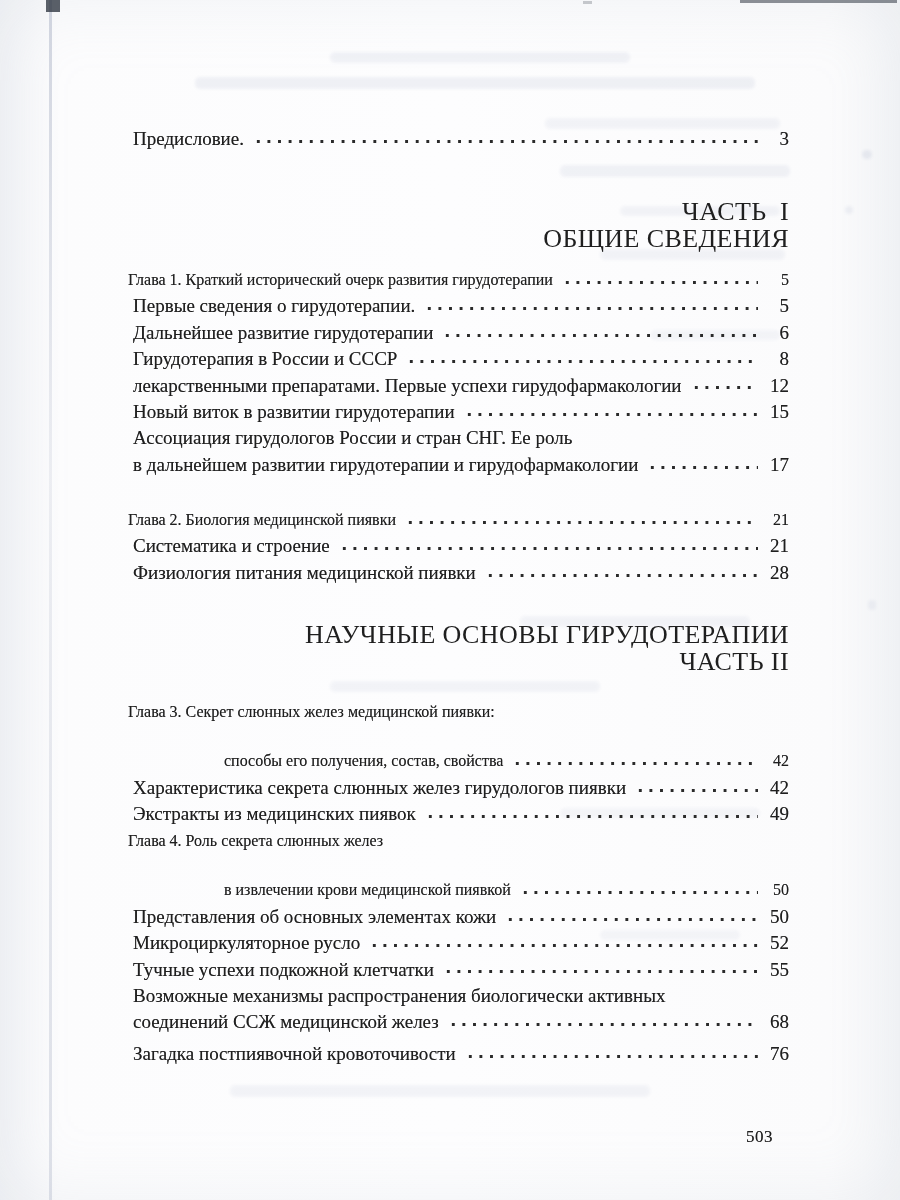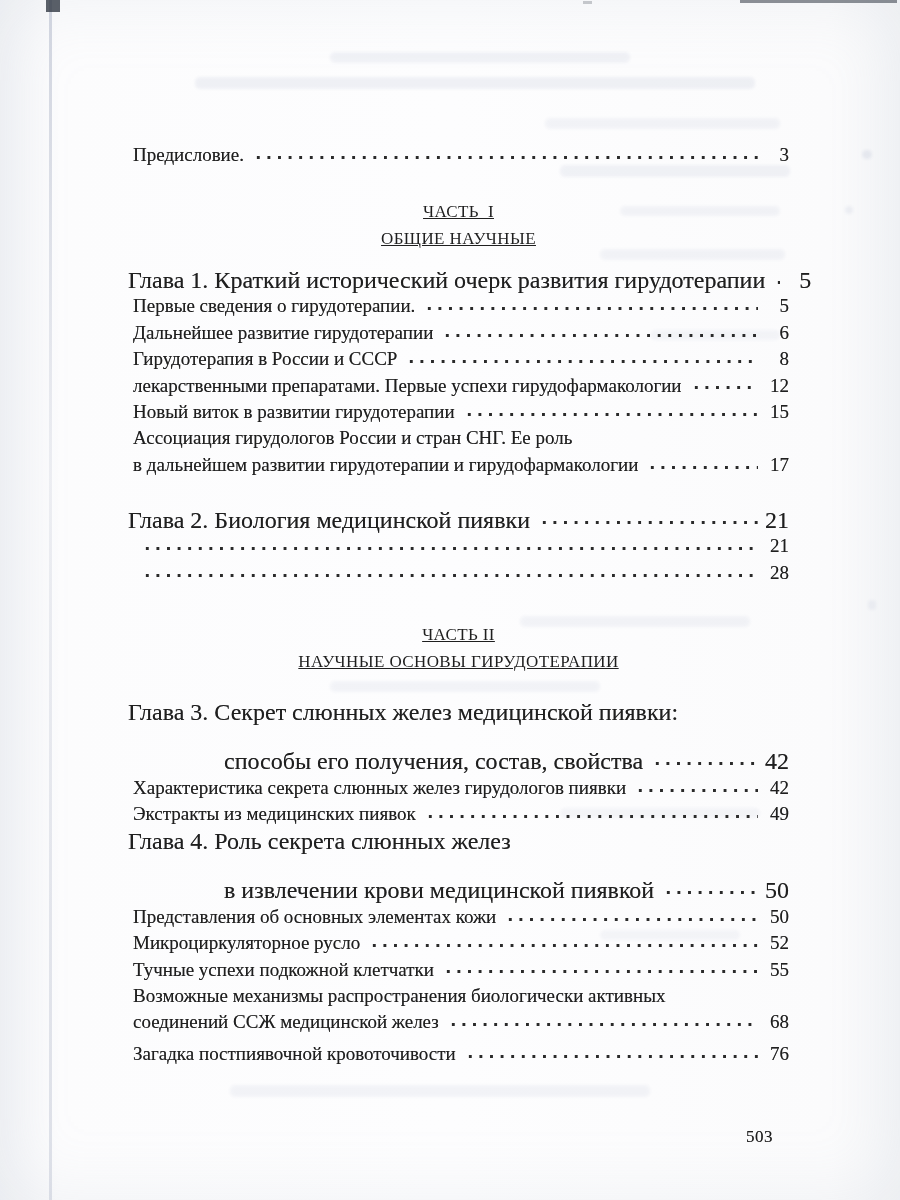--- a/index.html
+++ b/index.html
@@ -17,37 +17,37 @@
   .abs{position:absolute;}
   
   #fold-line{left:49px;top:0;width:3px;height:1200px;
     background:linear-gradient(180deg,rgba(175,182,200,.55),rgba(195,200,214,.25) 40%,rgba(185,191,207,.45));}
   .edge-mark{background:#333a45;}
   .ghost{background:#5a6a9a;border-radius:5px;filter:blur(1.4px);}
   
   #title{top:84px;left:128px;width:661px;text-align:center;
     font-size:23px;font-weight:bold;letter-spacing:1.5px;}
   
-  .part{left:128px;width:661px;text-align:center;font-size:17px;
-    line-height:27px;letter-spacing:.4px;text-decoration:underline;}
+  .part{left:128px;width:661px;text-align:right;font-size:26px;
+    line-height:27px;letter-spacing:.4px;}
   
   .toc-block{left:128px;width:661px;}
   .row{display:flex;align-items:baseline;line-height:26.4px;font-size:19px;}
-  .row.chapter{font-size:24px;}
+  .row.chapter{font-size:16px;}
   .row.sub{padding-left:5px;}
   .row.indent{padding-left:96px;margin-top:23px;}
   .row .t{white-space:nowrap;text-shadow:0 0 .4px rgba(25,25,25,.55);}
   .row .dots{
     flex:1 1 0;min-width:8px;align-self:stretch;margin:0 3px 0 7px;
     background-image:radial-gradient(circle,#2a2a2a 1.45px,rgba(0,0,0,0) 1.6px);
     background-size:10.6px 10.6px;background-repeat:repeat-x;
     background-position:left 2px bottom 6px;
   }
   .row .pg{min-width:28px;text-align:right;text-shadow:0 0 .4px rgba(25,25,25,.55);}
-  #block-preface{top:142px;font-family:Liberation Serif, serif;}
+  #block-preface{top:126px;font-family:Liberation Serif, serif;}
   #part-1{top:198px;}
   #block-chapter1{top:267px;}
   #block-chapter2{top:507px;}
   #part-2{top:621px;}
   #block-chapter3{top:699px;}
   #block-chapter4{top:828px;}
   #block-final{top:1041px;}
   #folio{top:1127px;left:746px;font-size:17px;letter-spacing:.5px;
     text-shadow:0 0 .4px rgba(25,25,25,.55);text-align:right;}
 </style>
@@ -82,21 +82,21 @@
   <div class="abs toc-block" id="block-preface">
       <div class="row sub">
         <span class="t">Предисловие.</span>
         <span class="dots"></span>
         <span class="pg">3</span>
       </div>
     </div>
 
   <div class="abs part" id="part-1">
     <div>ЧАСТЬ I</div>
-    <div>ОБЩИЕ НАУЧНЫЕ</div>
+    <div>ОБЩИЕ СВЕДЕНИЯ</div>
   </div>
 
   <div class="abs toc-block" id="block-chapter1">
       <div class="row chapter">
         <span class="t">Глава 1. Краткий исторический очерк развития гирудотерапии</span>
         <span class="dots"></span>
         <span class="pg">5</span>
       </div>
       <div class="row sub">
         <span class="t">Первые сведения о гирудотерапии.</span>
@@ -133,32 +133,34 @@
       </div>
     </div>
 
   <div class="abs toc-block" id="block-chapter2">
       <div class="row chapter">
         <span class="t">Глава 2. Биология медицинской пиявки</span>
         <span class="dots"></span>
         <span class="pg">21</span>
       </div>
       <div class="row sub">
+        <span class="t">Систематика и строение</span>
         <span class="dots"></span>
         <span class="pg">21</span>
       </div>
       <div class="row sub">
+        <span class="t">Физиология питания медицинской пиявки</span>
         <span class="dots"></span>
         <span class="pg">28</span>
       </div>
     </div>
 
   <div class="abs part" id="part-2">
+    <div>НАУЧНЫЕ ОСНОВЫ ГИРУДОТЕРАПИИ</div>
     <div>ЧАСТЬ II</div>
-    <div>НАУЧНЫЕ ОСНОВЫ ГИРУДОТЕРАПИИ</div>
   </div>
 
   <div class="abs toc-block" id="block-chapter3">
       <div class="row chapter">
         <span class="t">Глава 3. Секрет слюнных желез медицинской пиявки:</span>
       </div>
       <div class="row chapter indent">
         <span class="t">способы его получения, состав, свойства</span>
         <span class="dots"></span>
         <span class="pg">42</span>

